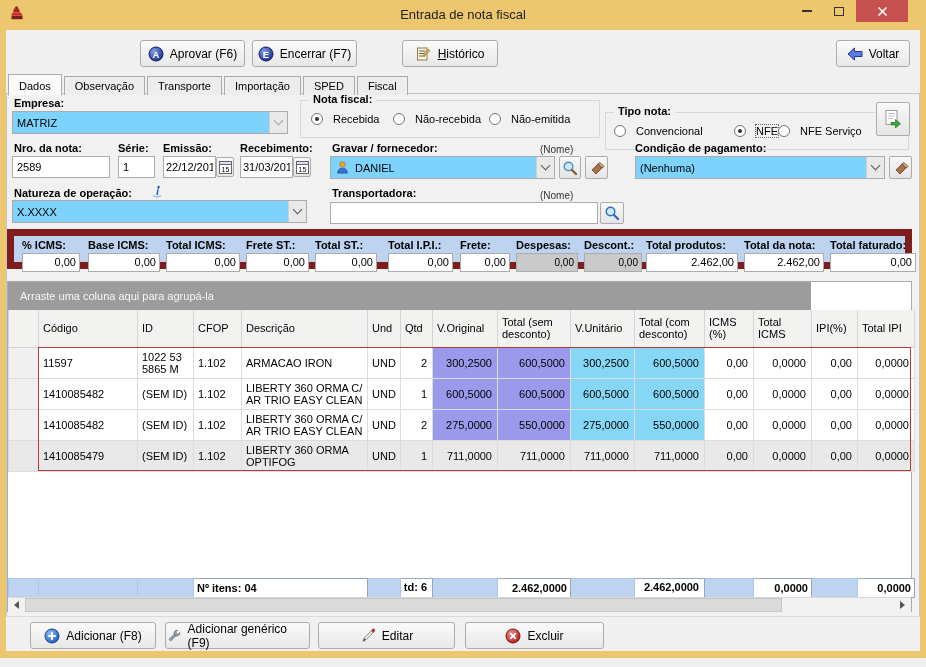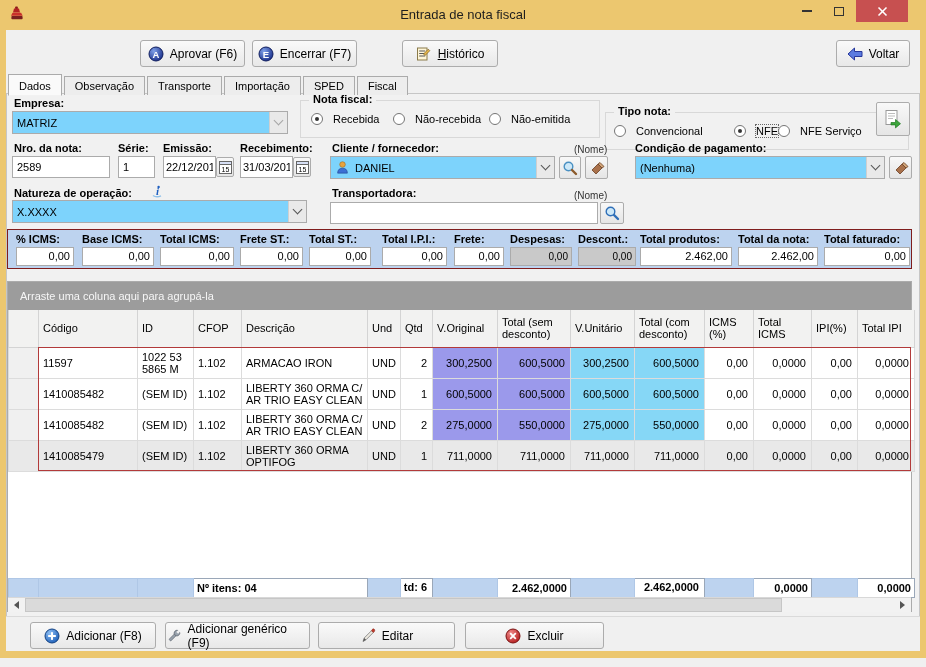--- a/index.html
+++ b/index.html
@@ -31,49 +31,49 @@
              background:linear-gradient(#F8F8F8,#E5E5E5); display:flex; align-items:center; justify-content:center; }
 
   
   .tabs { position:absolute; left:8px; top:74px; display:flex; align-items:flex-end; z-index:3; }
   .tab { border:1px solid #ABABAB; border-bottom:none; background:#EDEDED; padding:3px 10px 3px 10px; margin-right:2px; }
   .tab.active { background:#FAFAFA; padding-top:5px; margin-bottom:-1px; border-bottom:1px solid #F2F2F2; }
   .tabpage { position:absolute; left:6px; top:93px; width:914px; height:558px; border:1px solid #C6C6C6; background:#F1F1F1; }
 
   
   .lbl { position:absolute; font-weight:bold; white-space:nowrap; }
-  .hint { position:absolute; font-size:10px; color:#333;margin-left:34px; }
+  .hint { position:absolute; font-size:10px; color:#333; }
   .tinput { position:absolute; height:22px; border:1px solid #ABABAB; background:#fff;
             font:11px "Liberation Sans",sans-serif; padding:0 4px; }
   .combo { position:absolute; height:23px; background:#7dd3fc; border:1px solid #ABABAB;
            display:flex; align-items:center; padding-left:4px; }
   .combo .val { flex:1; white-space:nowrap; overflow:hidden; }
   .arrowbtn { width:18px; height:100%; margin-left:auto; background:#E9E9E9; border-left:1px solid #CFCFCF;
               display:flex; align-items:center; justify-content:center; }
   .chev { width:7px; height:7px; border-right:1.6px solid #555; border-bottom:1.6px solid #555;
           transform:rotate(45deg); margin-top:-4px; }
   .chev.dis { border-color:#A5A5A5; }
   .gbox { position:absolute; border:1px solid #D8D8D8; background:transparent; }
   .gbox .legend { position:absolute; top:-8px; left:8px; background:#F1F1F1; padding:0 4px; font-weight:bold; }
   .radio-item { position:absolute; display:flex; align-items:center; gap:10px; }
   .rdot { width:12px; height:12px; border-radius:50%; border:1px solid #757575; background:#fff; position:relative; flex:none; }
   .rdot.on::after { content:""; position:absolute; left:3px; top:3px; width:4px; height:4px; border-radius:50%; background:#333; }
   .focus-dotted { outline:1px dotted #666; }
 
   
-  .tot-strip { position:absolute; left:7px; top:229px; width:905px; height:40px; background:#BDD3EF; border:1px solid #7f1d1d; }
+  .tot-strip { position:absolute; left:7px; top:229px; width:905px; height:40px; background:#BDD3EF; border:7px solid #7f1d1d; }
   .tot-field { position:absolute; top:3px; }
   .tot-lbl { font-weight:bold; white-space:nowrap; }
   .tot-val { margin-top:2px; height:19px; line-height:17px; background:#fff; border:1px solid #ABABAB;
              text-align:right; padding:0 3px; }
   .tot-val.dis { background:#C9C9C9; font-size:10px; }
 
   
   .grid { position:absolute; left:7px; top:281px; width:905px; height:331px; border:1px solid #ABABAB; background:#fff; }
-  .groupbar { position:absolute; left:0; top:0; width:903px; height:28px; background:#9C9C9C; color:#F6F6F6;
+  .groupbar { position:absolute; left:0; top:0; width:803px; height:28px; background:#9C9C9C; color:#F6F6F6;
               display:flex; align-items:center; padding-left:12px; }
   table.g { position:absolute; left:0; top:28px; border-collapse:collapse; table-layout:fixed; width:903px; }
   table.g th { height:37px; background:#F2F2F1; border:1px solid #D4D4D4; border-top:none; font-weight:normal;
                text-align:left; padding:1px 4px; vertical-align:middle; }
   table.g td { height:31px; border:1px solid #DCDCDC; padding:1px 4px; vertical-align:middle; background:#fff; overflow:hidden; }
   table.g td.ind { background:#F0F0F0; }
   table.g td.num { text-align:right; padding-right:5px; }
   table.g td.purple { background:#9B99EB; }
   table.g td.cyan { background:#86D7F6; }
   table.g tr.sel td { background:#E9E9E9; }
@@ -244,21 +244,21 @@
   <div class="lbl" style="left:240px; top:142px;">Recebimento:</div>
   <input class="tinput" style="left: 240px; top: 156px; width: 53px; padding: 0px 2px;" readonly="" value="31/03/2017">
   <div class="iconbtn" style="left:293px; top:157px; width:18px; height:20px;">
     <svg width="13" height="14" viewBox="0 0 13 14">
         <rect x="0.5" y="1.5" width="12" height="12" fill="#fff" stroke="#666"></rect>
         <rect x="0.5" y="1.5" width="12" height="3" fill="#D6DFF5" stroke="#666"></rect>
         <text x="6.5" y="11.5" font-size="7" text-anchor="middle" fill="#000" font-family="Liberation Sans,sans-serif">15</text>
       </svg>
   </div>
 
-  <div class="lbl" style="left:332px; top:142px;">Cliente / fornecedor:</div>
+  <div class="lbl" style="left:332px; top:142px;">Gravar / fornecedor:</div>
   <div class="hint" style="left:540px; top:144px;">(Nome)</div>
   <div class="combo" style="left:330px; top:156px; width:225px;">
     <svg width="15" height="15" viewBox="0 0 16 16" style="margin-right:5px;">
         <circle cx="8" cy="4.8" r="3" fill="#E8A33D" stroke="#9C6A1C" stroke-width="0.6"></circle>
         <path d="M2.8 14 Q2.8 8.8 8 8.8 Q13.2 8.8 13.2 14 Z" fill="#3B6FD4" stroke="#1F3F8A" stroke-width="0.6"></path>
       </svg>
     <span class="val">DANIEL</span>
     <span class="arrowbtn">
         <span class="chev"></span>
       </span>

